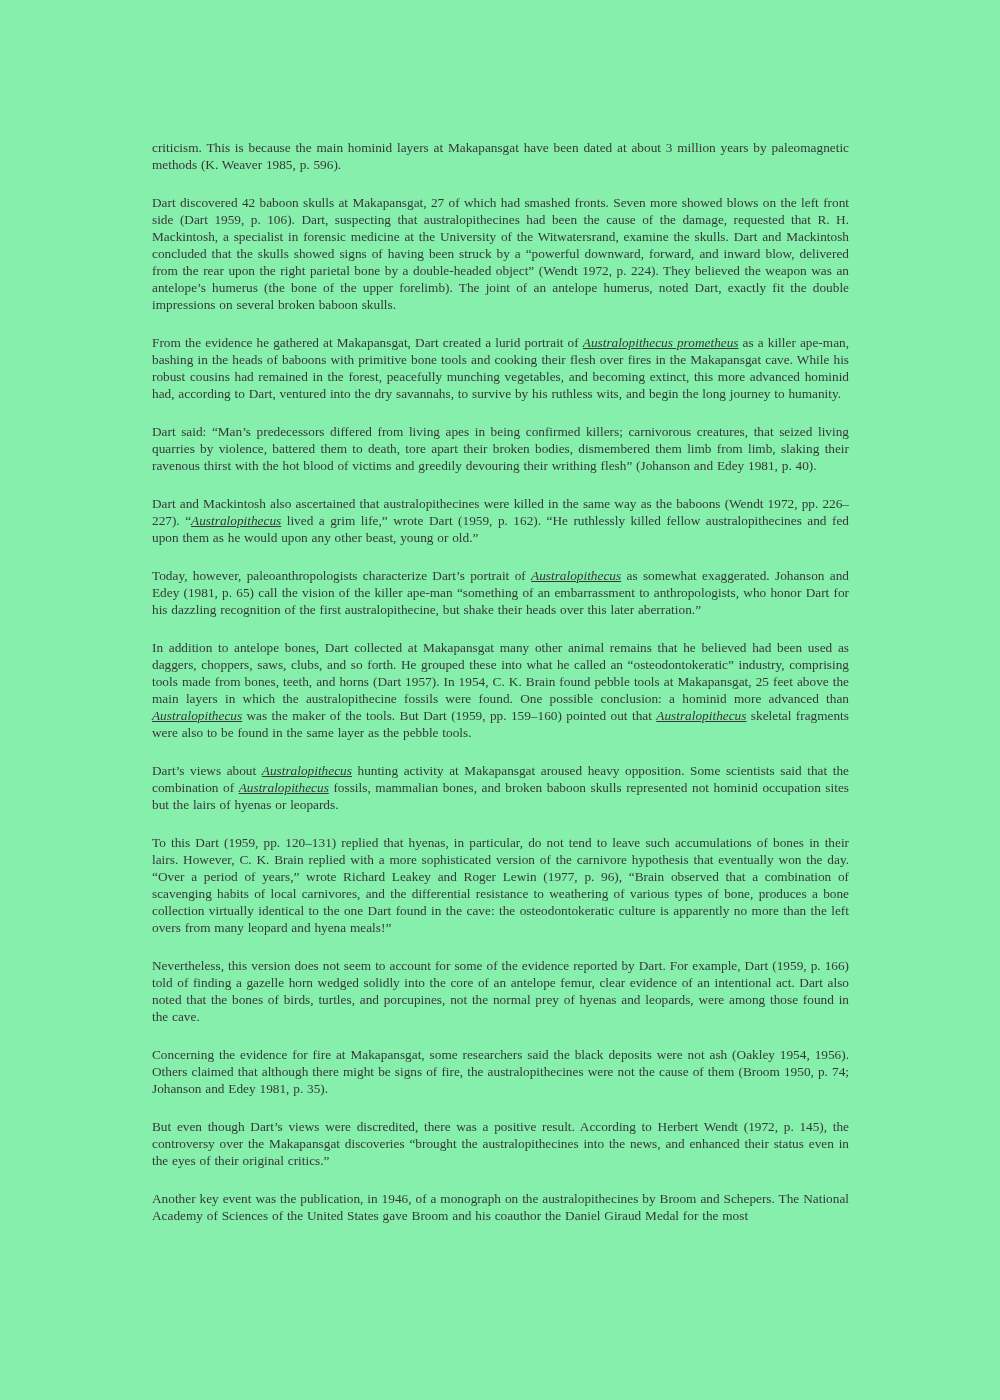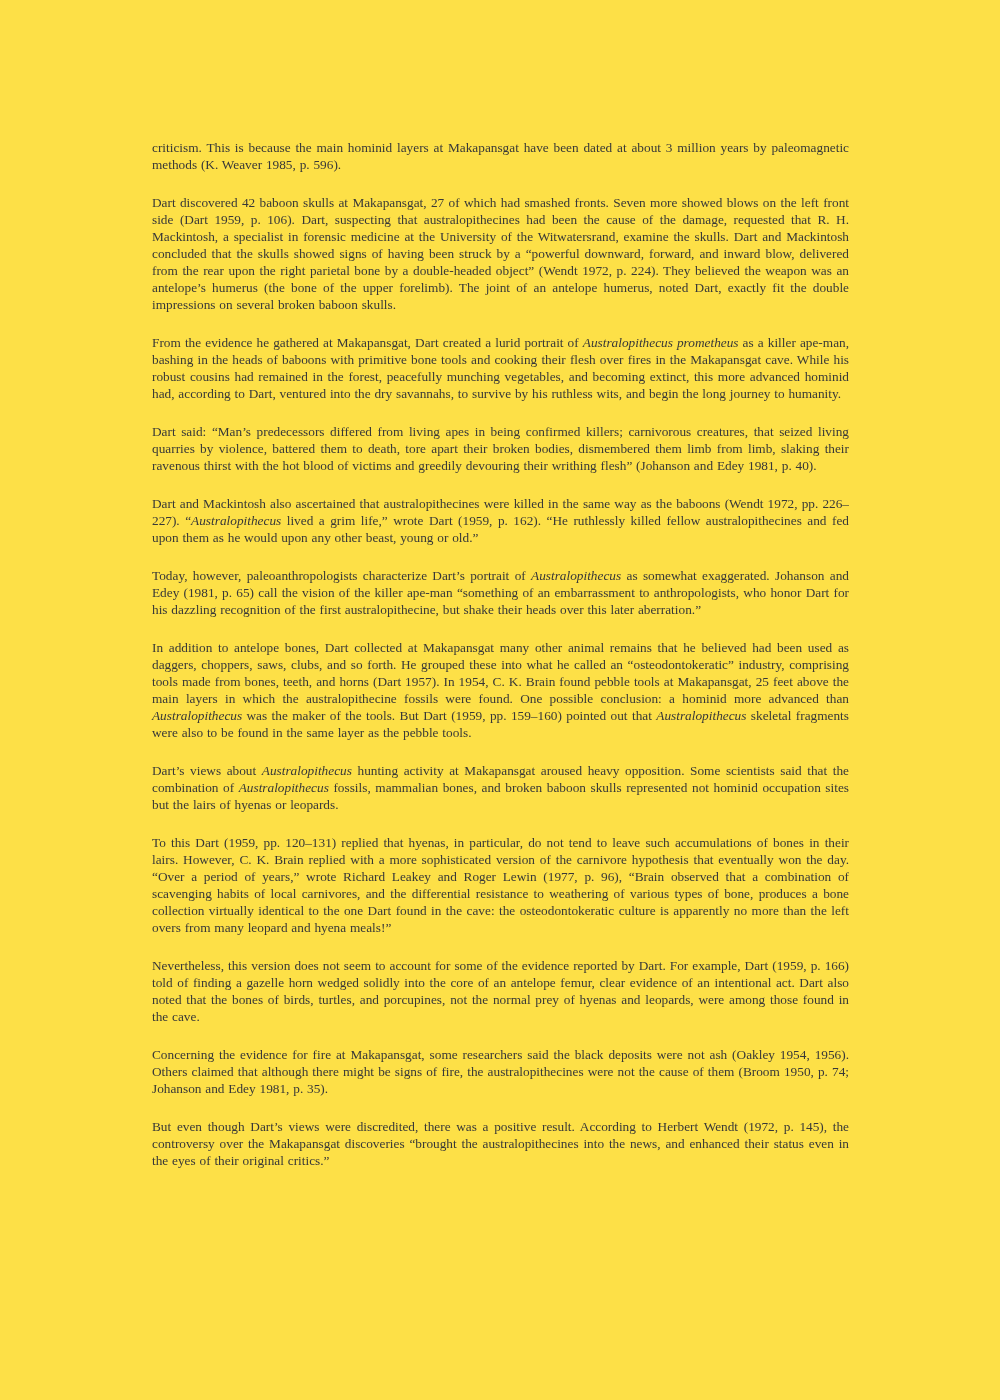--- a/index.html
+++ b/index.html
@@ -13,54 +13,56 @@
     overflow: hidden;
     position: relative;
     font-family: "Liberation Serif", serif;
   }
   .page {
     position: absolute;
     left: 0;
     top: 0;
     width: 1000px;
     height: 1400px;
-    background: #fde047;
+    background: #86efac;
   }
   .text-column {
     position: absolute;
     left: 152px;
     top: 139px;
     width: 697px;
   }
   p.para {
     margin: 21px 0 0 0;
     font-size: 13.3px;
     line-height: 17px;
     text-align: justify;
     color: #383838;
     word-spacing: 0.5px;
   }
   p.para:first-child {
     margin-top: 0;
   }
   .ital {
     font-style: italic;
+    text-decoration: underline;
   }
 </style>
 </head>
 <body>
 
 <div class="page">
   <main class="text-column" id="text-column">
       <p class="para"><span>criticism. This is because the main hominid layers at Makapansgat have been dated at about 3 million years by paleomagnetic methods (K. Weaver 1985, p. 596).</span></p>
       <p class="para"><span>Dart discovered 42 baboon skulls at Makapansgat, 27 of which had smashed fronts. Seven more showed blows on the left front side (Dart 1959, p. 106). Dart, suspecting that australopithecines had been the cause of the damage, requested that R. H. Mackintosh, a specialist in forensic medicine at the University of the Witwatersrand, examine the skulls. Dart and Mackintosh concluded that the skulls showed signs of having been struck by a “powerful downward, forward, and inward blow, delivered from the rear upon the right parietal bone by a double-headed object” (Wendt 1972, p. 224). They believed the weapon was an antelope’s humerus (the bone of the upper forelimb). The joint of an antelope humerus, noted Dart, exactly fit the double impressions on several broken baboon skulls.</span></p>
       <p class="para"><span>From the evidence he gathered at Makapansgat, Dart created a lurid portrait of </span><span class="ital">Australopithecus prometheus</span><span> as a killer ape-man, bashing in the heads of baboons with primitive bone tools and cooking their flesh over fires in the Makapansgat cave. While his robust cousins had remained in the forest, peacefully munching vegetables, and becoming extinct, this more advanced hominid had, according to Dart, ventured into the dry savannahs, to survive by his ruthless wits, and begin the long journey to humanity.</span></p>
       <p class="para"><span>Dart said: “Man’s predecessors differed from living apes in being confirmed killers; carnivorous creatures, that seized living quarries by violence, battered them to death, tore apart their broken bodies, dismembered them limb from limb, slaking their ravenous thirst with the hot blood of victims and greedily devouring their writhing flesh” (Johanson and Edey 1981, p. 40).</span></p>
       <p class="para"><span>Dart and Mackintosh also ascertained that australopithecines were killed in the same way as the baboons (Wendt 1972, pp. 226–227). “</span><span class="ital">Australopithecus</span><span> lived a grim life,” wrote Dart (1959, p. 162). “He ruthlessly killed fellow australopithecines and fed upon them as he would upon any other beast, young or old.”</span></p>
       <p class="para"><span>Today, however, paleoanthropologists characterize Dart’s portrait of </span><span class="ital">Australopithecus</span><span> as somewhat exaggerated. Johanson and Edey (1981, p. 65) call the vision of the killer ape-man “something of an embarrassment to anthropologists, who honor Dart for his dazzling recognition of the first australopithecine, but shake their heads over this later aberration.”</span></p>
       <p class="para"><span>In addition to antelope bones, Dart collected at Makapansgat many other animal remains that he believed had been used as daggers, choppers, saws, clubs, and so forth. He grouped these into what he called an “osteodontokeratic” industry, comprising tools made from bones, teeth, and horns (Dart 1957). In 1954, C. K. Brain found pebble tools at Makapansgat, 25 feet above the main layers in which the australopithecine fossils were found. One possible conclusion: a hominid more advanced than </span><span class="ital">Australopithecus</span><span> was the maker of the tools. But Dart (1959, pp. 159–160) pointed out that </span><span class="ital">Australopithecus</span><span> skeletal fragments were also to be found in the same layer as the pebble tools.</span></p>
       <p class="para"><span>Dart’s views about </span><span class="ital">Australopithecus</span><span> hunting activity at Makapansgat aroused heavy opposition. Some scientists said that the combination of </span><span class="ital">Australopithecus</span><span> fossils, mammalian bones, and broken baboon skulls represented not hominid occupation sites but the lairs of hyenas or leopards.</span></p>
       <p class="para"><span>To this Dart (1959, pp. 120–131) replied that hyenas, in particular, do not tend to leave such accumulations of bones in their lairs. However, C. K. Brain replied with a more sophisticated version of the carnivore hypothesis that eventually won the day. “Over a period of years,” wrote Richard Leakey and Roger Lewin (1977, p. 96), “Brain observed that a combination of scavenging habits of local carnivores, and the differential resistance to weathering of various types of bone, produces a bone collection virtually identical to the one Dart found in the cave: the osteodontokeratic culture is apparently no more than the left overs from many leopard and hyena meals!”</span></p>
       <p class="para"><span>Nevertheless, this version does not seem to account for some of the evidence reported by Dart. For example, Dart (1959, p. 166) told of finding a gazelle horn wedged solidly into the core of an antelope femur, clear evidence of an intentional act. Dart also noted that the bones of birds, turtles, and porcupines, not the normal prey of hyenas and leopards, were among those found in the cave.</span></p>
       <p class="para"><span>Concerning the evidence for fire at Makapansgat, some researchers said the black deposits were not ash (Oakley 1954, 1956). Others claimed that although there might be signs of fire, the australopithecines were not the cause of them (Broom 1950, p. 74; Johanson and Edey 1981, p. 35).</span></p>
       <p class="para"><span>But even though Dart’s views were discredited, there was a positive result. According to Herbert Wendt (1972, p. 145), the controversy over the Makapansgat discoveries “brought the australopithecines into the news, and enhanced their status even in the eyes of their original critics.”</span></p>
+      <p class="para"><span>Another key event was the publication, in 1946, of a monograph on the australopithecines by Broom and Schepers. The National Academy of Sciences of the United States gave Broom and his coauthor the Daniel Giraud Medal for the most</span></p>
     </main>
 </div>
 
 </body></html>

